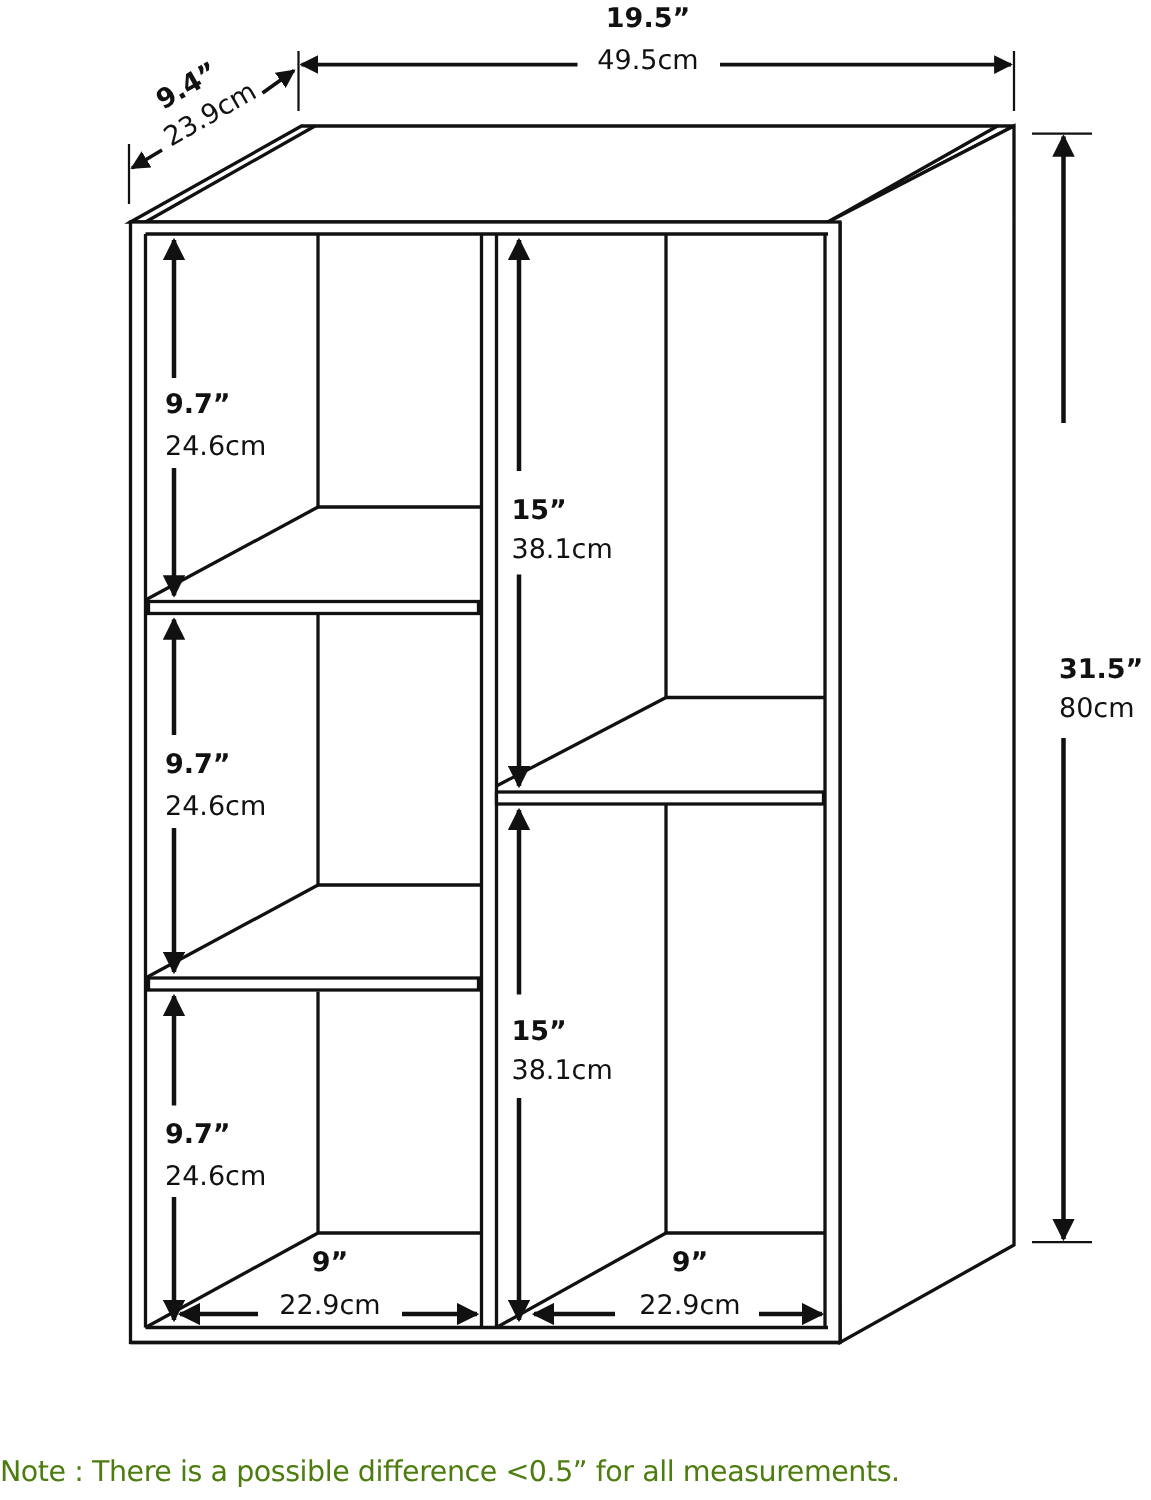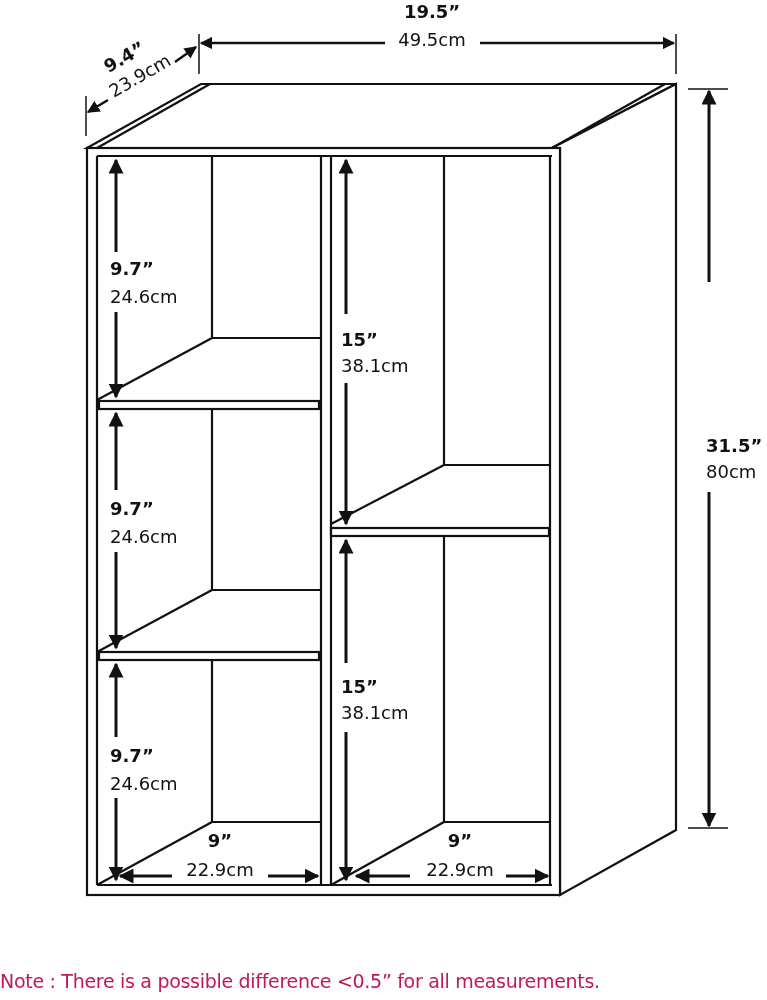--- a/index.html
+++ b/index.html
@@ -1,21 +1,21 @@
 <!DOCTYPE html>
 <html><head>
   <meta charset="utf-8">
   <style>
     html, body { margin: 0; padding: 0; background: #ffffff; }
     body { width: 767px; height: 1000px; position: relative; overflow: hidden; font-family: "DejaVu Sans", sans-serif; }
     #stage { position: absolute; left: 0; top: 0; width: 767px; height: 1000px; }
     svg text { font-family: "DejaVu Sans", sans-serif; fill: #111; }
     .bold { font-weight: bold; font-size: 18px; }
     .reg { font-size: 18px; font-weight: normal; }
-    .note { position: absolute; left: 0; top: 970px; width: 767px; font-size: 19px; color: #be185d; font-family: "DejaVu Sans", sans-serif; white-space: nowrap; letter-spacing: -0.3px; }
+    .note { position: absolute; left: 0; top: 970px; width: 767px; font-size: 19px; color: #4d7c0f; font-family: "DejaVu Sans", sans-serif; white-space: nowrap; letter-spacing: -0.3px; }
   </style>
 </head>
 <body>
 
 <div id="stage">
 <svg width="767" height="1000" viewBox="0 0 767 1000" xmlns="http://www.w3.org/2000/svg">
   <defs>
     <marker id="ah" viewBox="0 0 10 10" refX="9" refY="5" markerWidth="5" markerHeight="5" orient="auto-start-reverse">
       <path d="M0,0 L10,5 L0,10 z" fill="#111"></path>
     </marker>

